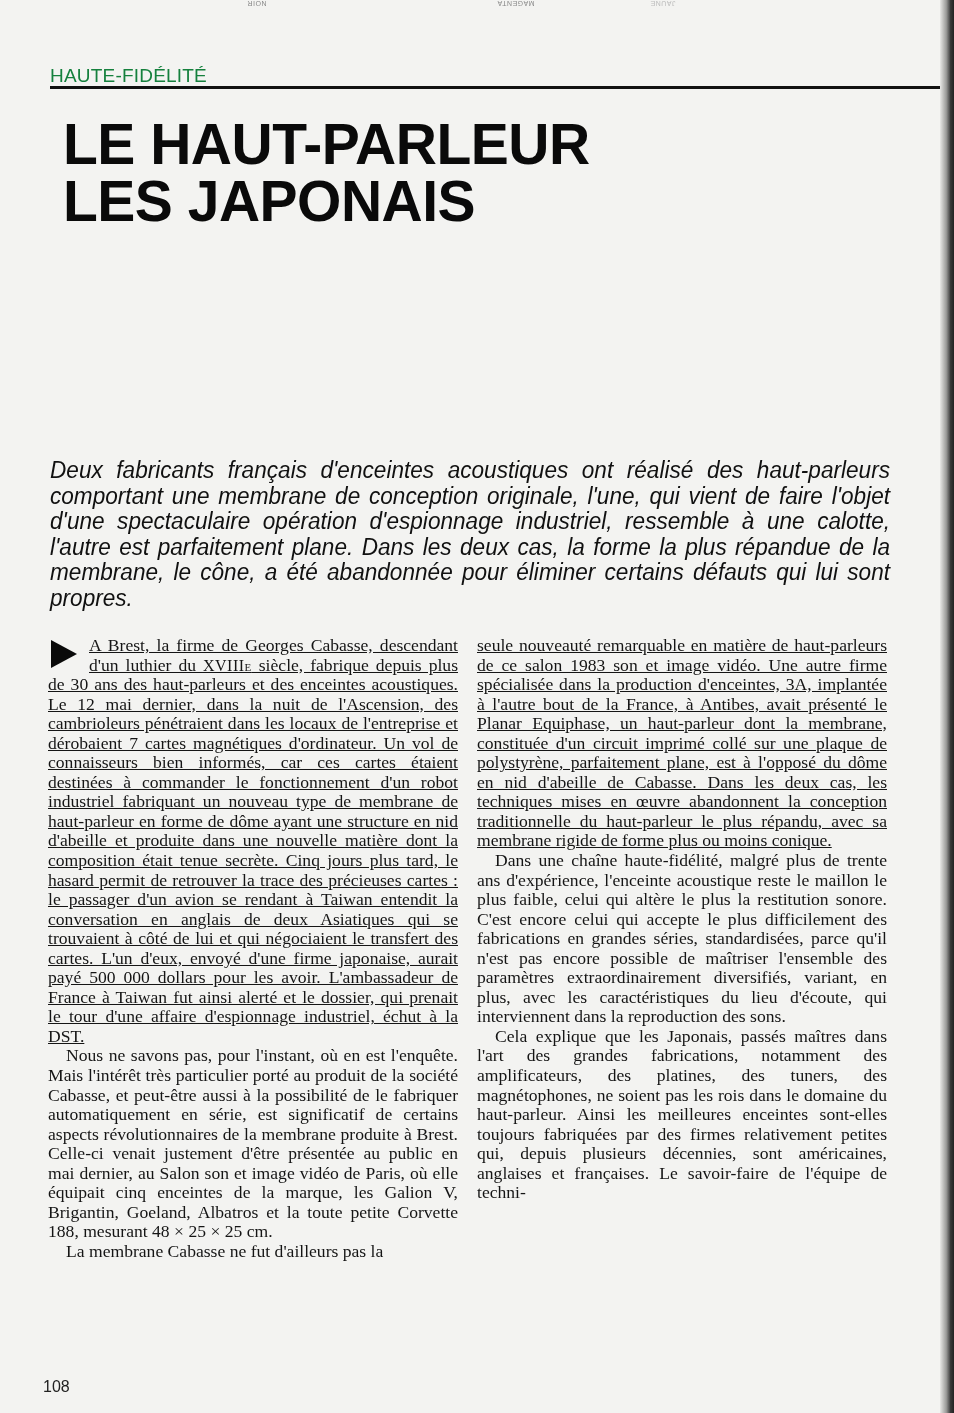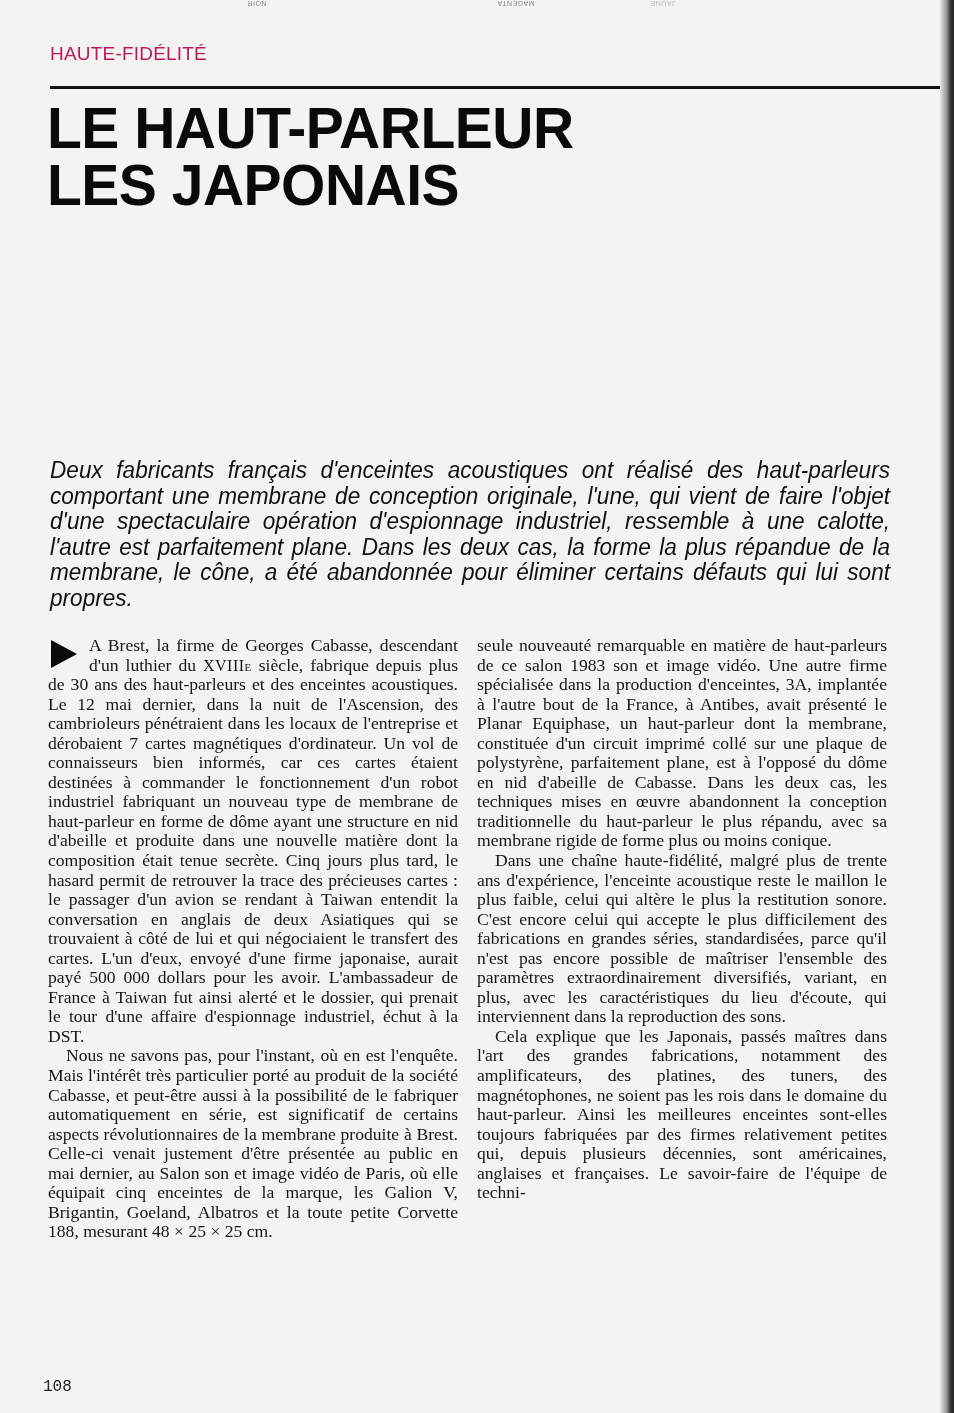--- a/index.html
+++ b/index.html
@@ -12,56 +12,56 @@
   .page-edge {
     position: absolute; top: 0; right: 0; width: 14px; height: 1413px;
     background: linear-gradient(to right, #e8e8e6 0%, #9a9a98 45%, #3a3a3a 75%, #222 100%);
   }
   .reg-marks { position: absolute; top: 0; left: 0; width: 954px; height: 12px; }
   .reg-mark {
     position: absolute; top: 0; font-family: "Liberation Sans", sans-serif;
     font-size: 7px; color: #888; transform: rotate(180deg); letter-spacing: 0.5px;
   }
   .section-label {
-    position: absolute; left: 50px; top: 43px;
+    position: absolute; left: 50px; top: 65px;
     font-family: "Liberation Sans", sans-serif; font-size: 19px; letter-spacing: 0.2px;
-    color: #be185d;
+    color: #15803d;
   }
   .rule {
     position: absolute; left: 50px; top: 86px; width: 904px; height: 3px; background: #111;
   }
   .headline {
-    position: absolute; left: 47px; top: 100px; margin: 0;
+    position: absolute; left: 47px; top: 100px; margin: 16px;
     font-family: "Liberation Sans", sans-serif; font-weight: bold;
     font-size: 57px; line-height: 57px; letter-spacing: -0.5px; color: #0a0a0a;
   }
   .headline span { display: block; }
   .lead {
     position: absolute; left: 50px; top: 458px; width: 866px; margin: 0;
     font-family: "Liberation Sans", sans-serif; font-style: italic;
     font-size: 23.3px; line-height: 25.6px; text-align: justify; color: #111;
     transform: scaleX(0.97); transform-origin: left top;
   }
   .col {
     position: absolute; top: 636px; width: 410px;
     font-size: 17.6px; line-height: 19.55px; text-align: justify; color: #151515;
   }
   .col p { margin: 0; text-indent: 18px; }
-  .col p.first { text-indent: 0; }
+  .col p.first { text-indent: 0; text-decoration: underline; }
   .col-left { left: 48px; }
   .col-right { left: 477px; }
   .marker {
     float: left; width: 0; height: 0; margin: 4px 12px 0 3px;
     border-top: 14px solid transparent; border-bottom: 14px solid transparent;
     border-left: 26px solid #0a0a0a;
   }
   .sc { font-variant: small-caps; font-size: 16px; letter-spacing: 0.5px; }
   .page-number {
     position: absolute; left: 43px; top: 1378px;
-    font-family: Liberation Mono, monospace; font-size: 16px; color: #222;
+    font-family: Liberation Sans, sans-serif; font-size: 16px; color: #222;
   }
 </style>
 </head>
 <body>
 
 <div class="reg-marks">
   <span class="reg-mark" style="left:247px">NOIR</span>
   <span class="reg-mark" style="left:497px">MAGENTA</span>
   <span class="reg-mark" style="left:650px; color:#bbb">JAUNE</span>
 </div>
@@ -74,20 +74,21 @@
   <span>LES JAPONAIS</span>
 </h1>
 
 <p class="lead">Deux fabricants français d'enceintes acoustiques ont réalisé des haut-parleurs comportant une membrane de conception originale, l'une, qui vient de faire l'objet d'une spectaculaire opération d'espionnage industriel, ressemble à une calotte, l'autre est parfaitement plane. Dans les deux cas, la forme la plus répandue de la membrane, le cône, a été abandonnée pour éliminer certains défauts qui lui sont propres.</p>
 
 <div class="col col-left">
   <p class="first">
     <span class="marker"></span><span>A Brest, la firme de Georges Cabasse, descendant d'un luthier du </span><span class="sc">XVIIIe</span><span> siècle, fabrique depuis plus de 30 ans des haut-parleurs et des enceintes acoustiques. Le 12 mai dernier, dans la nuit de l'Ascension, des cambrioleurs pénétraient dans les locaux de l'entreprise et dérobaient 7 cartes magnétiques d'ordinateur. Un vol de connaisseurs bien informés, car ces cartes étaient destinées à commander le fonctionnement d'un robot industriel fabriquant un nouveau type de membrane de haut-parleur en forme de dôme ayant une structure en nid d'abeille et produite dans une nouvelle matière dont la composition était tenue secrète. Cinq jours plus tard, le hasard permit de retrouver la trace des précieuses cartes : le passager d'un avion se rendant à Taiwan entendit la conversation en anglais de deux Asiatiques qui se trouvaient à côté de lui et qui négociaient le transfert des cartes. L'un d'eux, envoyé d'une firme japonaise, aurait payé 500 000 dollars pour les avoir. L'ambassadeur de France à Taiwan fut ainsi alerté et le dossier, qui prenait le tour d'une affaire d'espionnage industriel, échut à la DST.</span>
   </p>
   <p>Nous ne savons pas, pour l'instant, où en est l'enquête. Mais l'intérêt très particulier porté au produit de la société Cabasse, et peut-être aussi à la possibilité de le fabriquer automatiquement en série, est significatif de certains aspects révolutionnaires de la membrane produite à Brest. Celle-ci venait justement d'être présentée au public en mai dernier, au Salon son et image vidéo de Paris, où elle équipait cinq enceintes de la marque, les Galion V, Brigantin, Goeland, Albatros et la toute petite Corvette 188, mesurant 48 × 25 × 25 cm.</p>
+  <p>La membrane Cabasse ne fut d'ailleurs pas la</p>
 </div>
 
 <div class="col col-right">
   <p class="first">seule nouveauté remarquable en matière de haut-parleurs de ce salon 1983 son et image vidéo. Une autre firme spécialisée dans la production d'enceintes, 3A, implantée à l'autre bout de la France, à Antibes, avait présenté le Planar Equiphase, un haut-parleur dont la membrane, constituée d'un circuit imprimé collé sur une plaque de polystyrène, parfaitement plane, est à l'opposé du dôme en nid d'abeille de Cabasse. Dans les deux cas, les techniques mises en œuvre abandonnent la conception traditionnelle du haut-parleur le plus répandu, avec sa membrane rigide de forme plus ou moins conique.</p>
   <p>Dans une chaîne haute-fidélité, malgré plus de trente ans d'expérience, l'enceinte acoustique reste le maillon le plus faible, celui qui altère le plus la restitution sonore. C'est encore celui qui accepte le plus difficilement des fabrications en grandes séries, standardisées, parce qu'il n'est pas encore possible de maîtriser l'ensemble des paramètres extraordinairement diversifiés, variant, en plus, avec les caractéristiques du lieu d'écoute, qui interviennent dans la reproduction des sons.</p>
   <p>Cela explique que les Japonais, passés maîtres dans l'art des grandes fabrications, notamment des amplificateurs, des platines, des tuners, des magnétophones, ne soient pas les rois dans le domaine du haut-parleur. Ainsi les meilleures enceintes sont-elles toujours fabriquées par des firmes relativement petites qui, depuis plusieurs décennies, sont américaines, anglaises et françaises. Le savoir-faire de l'équipe de techni-</p>
 </div>
 
 <div class="page-number">108</div>
 

